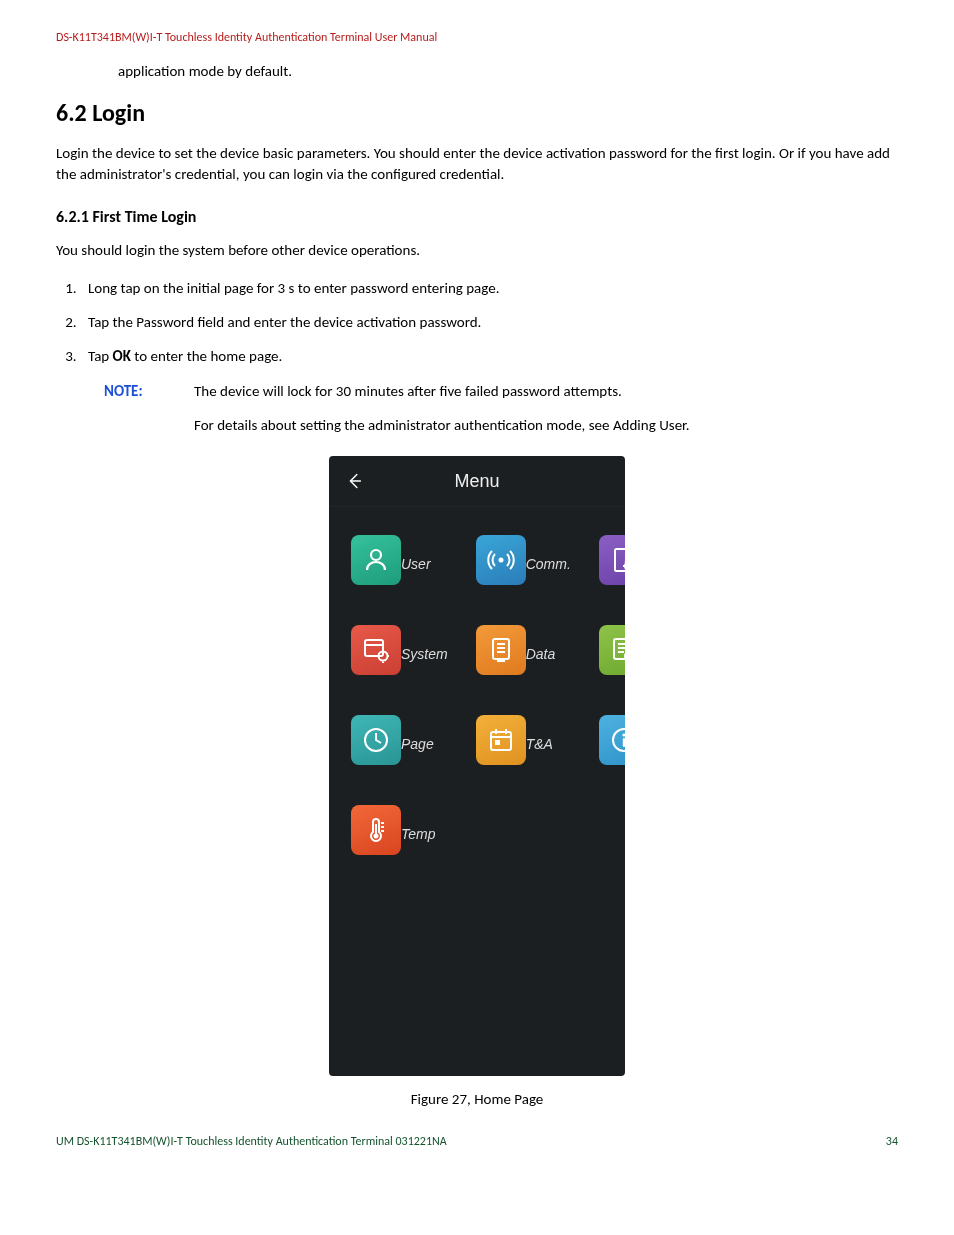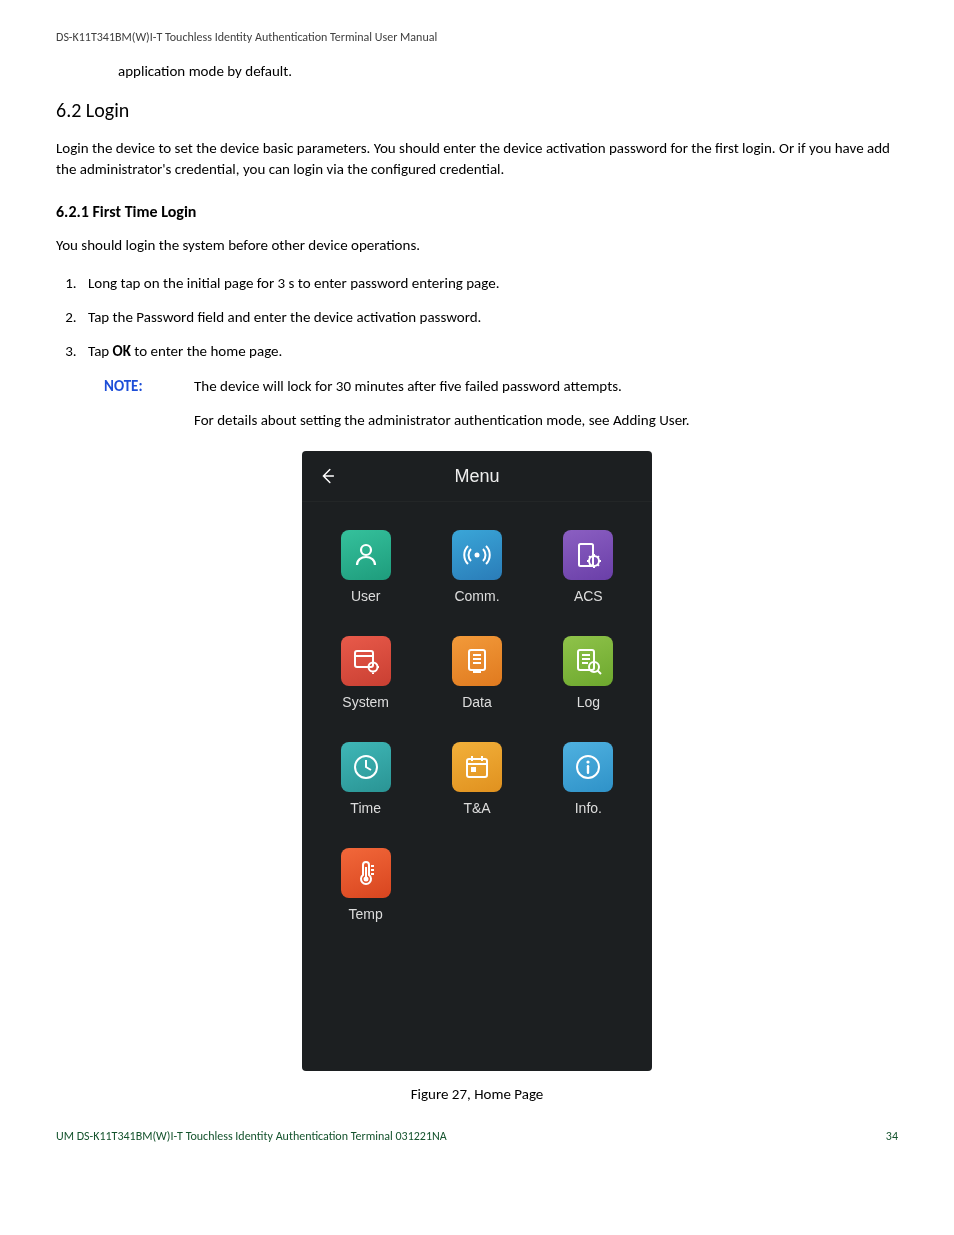--- a/index.html
+++ b/index.html
@@ -7,30 +7,30 @@
     font-size: 15px;
     color: #000;
     margin: 0;
     padding: 30px 56px 20px 56px;
     width: 954px;
     box-sizing: border-box;
     background: #fff;
   }
   .header-text {
     font-size: 12px;
-    color: #404040;
+    color: #b91c1c;
     margin-bottom: 18px;
   }
   .prior-para {
     margin-left: 62px;
     margin-bottom: 18px;
   }
   h2 {
-    font-size: 20px;
-    font-weight: normal;
+    font-size: 24px;
+    font-weight: bold;
     margin: 0 0 16px 0;
   }
   .body-para {
     margin: 0 0 18px 0;
     line-height: 1.4;
   }
   h3 {
     font-size: 16px;
     font-weight: bold;
     margin: 22px 0 14px 0;
@@ -64,21 +64,21 @@
   }
   .ital { }
   .bold { font-weight: bold; }
 
   .device-wrap {
     display: flex;
     justify-content: center;
     margin-bottom: 14px;
   }
   .device-screen {
-    width: 350px;
+    width: 296px;
     height: 620px;
     background: #1c1f21;
     border-radius: 4px;
     color: #eee;
     font-family: "Segoe UI", Arial, sans-serif;
     overflow: hidden;
     position: relative;
   }
   .screen-header {
     height: 50px;
@@ -104,22 +104,23 @@
 
   .app-grid {
     padding: 28px 22px 0 22px;
     display: grid;
     grid-template-columns: repeat(3, 1fr);
     column-gap: 28px;
     row-gap: 32px;
   }
   .app-item {
     display: flex;
-    flex-direction: column;
+    flex-direction: row;
     align-items: center;
+    font-style: italic;
   }
   .app-icon {
     width: 50px;
     height: 50px;
     border-radius: 8px;
     display: flex;
     align-items: center;
     justify-content: center;
     margin-bottom: 8px;
   }
@@ -309,21 +310,21 @@
             </svg>
           </div>
           <div class="app-label">Log</div>
         </div>
         <div class="app-item">
           <div class="app-icon grad-teal">
             <svg viewBox="0 0 28 28">
               <use href="#clock-icon"></use>
             </svg>
           </div>
-          <div class="app-label">Time</div>
+          <div class="app-label">Page</div>
         </div>
         <div class="app-item">
           <div class="app-icon grad-amber">
             <svg viewBox="0 0 28 28">
               <use href="#calendar-icon"></use>
             </svg>
           </div>
           <div class="app-label">T&amp;A</div>
         </div>
         <div class="app-item">

